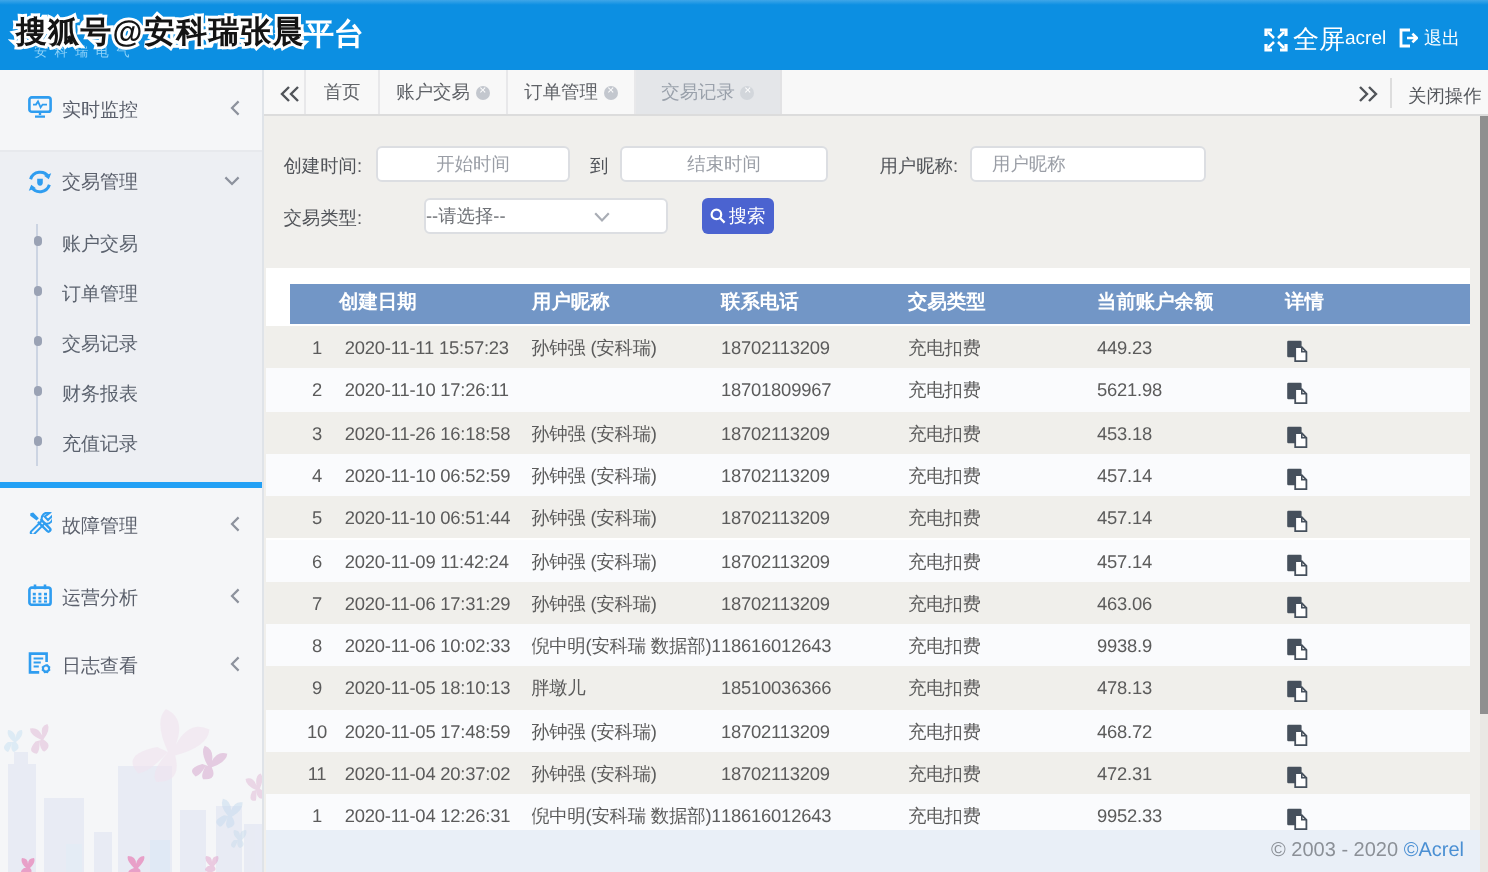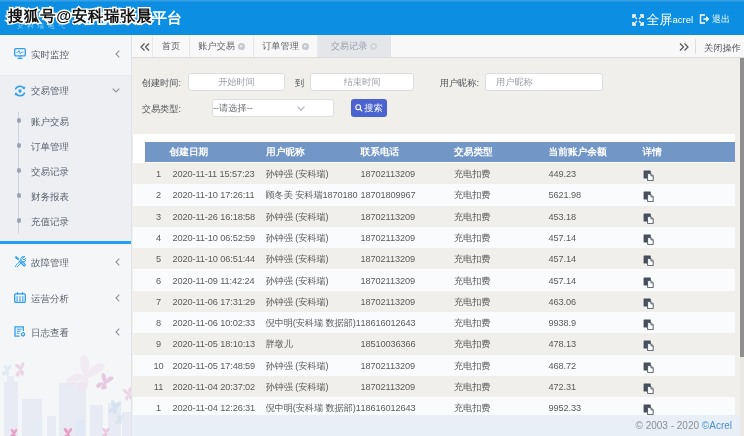--- a/index.html
+++ b/index.html
@@ -220,21 +220,20 @@
       <span class="abs" style="left:415.5px;">449.23</span>
       <span class="abs" style="left:509.5px;top:7px;line-height:0;"><svg width="11" height="11" viewBox="0 0 11 11">
           <rect x="0.6" y="0.4" width="7.2" height="8.2" rx="0.6" fill="#46505c"></rect>
           <path d="M4.6 3.6 L7.9 3.6 L10.2 5.9 L10.2 10.6 L4.6 10.6 z" fill="#ffffff" stroke="#46505c" stroke-width="0.9"></path>
           <path d="M7.9 3.6 L7.9 5.9 L10.2 5.9" fill="none" stroke="#46505c" stroke-width="0.8"></path>
         </svg></span>
     </div>
 <div class="abs" style="left:133px;top:184.30px;width:602px;height:21.3px;background:#fafbfd;color:#5b5b5b;font-size:9.2px;letter-spacing:-0.1px;line-height:23px;">
       <span class="abs" style="left:12px;width:27px;text-align:center;">2</span>
       <span class="abs" style="left:39.4px;">2020-11-10 17:26:11</span>
-      <span class="abs" style="left:132.5px;width:94px;overflow:hidden;white-space:nowrap;">顾冬美 安科瑞1870180</span>
       <span class="abs" style="left:227.5px;">18701809967</span>
       <span class="abs" style="left:321px;">充电扣费</span>
       <span class="abs" style="left:415.5px;">5621.98</span>
       <span class="abs" style="left:509.5px;top:7px;line-height:0;"><svg width="11" height="11" viewBox="0 0 11 11">
           <rect x="0.6" y="0.4" width="7.2" height="8.2" rx="0.6" fill="#46505c"></rect>
           <path d="M4.6 3.6 L7.9 3.6 L10.2 5.9 L10.2 10.6 L4.6 10.6 z" fill="#ffffff" stroke="#46505c" stroke-width="0.9"></path>
           <path d="M7.9 3.6 L7.9 5.9 L10.2 5.9" fill="none" stroke="#46505c" stroke-width="0.8"></path>
         </svg></span>
     </div>
 <div class="abs" style="left:133px;top:205.60px;width:602px;height:21.3px;background:#f0efeb;color:#5b5b5b;font-size:9.2px;letter-spacing:-0.1px;line-height:23px;">

